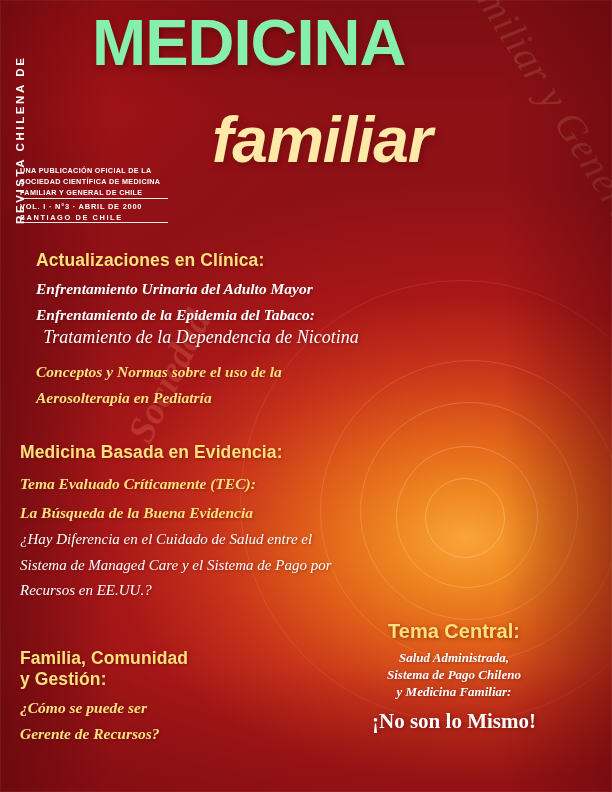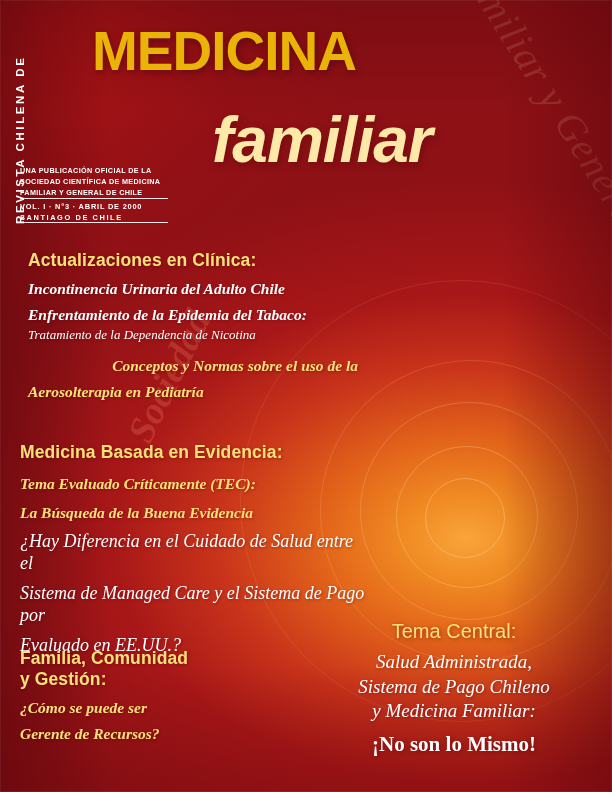--- a/index.html
+++ b/index.html
@@ -113,26 +113,25 @@
     margin-left: 0;
     margin-top: 202px;
   }
 
   .medicina {
     position: absolute;
     left: 92px;
     top: 12px;
     font-family: "Liberation Sans", sans-serif;
     font-weight: bold;
-    font-size: 55px;
+    font-size: 65px;
     line-height: 0.95;
     letter-spacing: -1px;
-    color: #eab308;
+    color: #86efac;
     text-shadow: 2px 3px 6px rgba(80,5,10,0.55);
-    margin-top: 13px;
   }
 
   .familiar {
     position: absolute;
     left: 212px;
     top: 108px;
     font-family: "Liberation Sans", sans-serif;
     font-style: italic;
     font-weight: bold;
     font-size: 64px;
@@ -197,58 +196,59 @@
     font-family: "Liberation Serif", serif;
     font-style: italic;
     font-weight: bold;
     font-size: 15.5px;
     line-height: 1.22;
     color: #ffffff;
     margin-bottom: 7px;
     text-shadow: 1px 1px 3px rgba(80,8,10,0.45);
   }
   .item.sub {
-    font-size: 13px;
+    font-size: 18px;
     font-weight: normal;
     margin-top: -5px;
+    text-align: center;
   }
   .item.gold {
     color: #ffe07a;
   }
   .item.small {
-    font-size: 18px;
+    font-size: 15px;
     line-height: 1.25;
     font-weight: normal;
   }
 
-  #sec-actualizaciones { left: 28px; top: 250px; width: 330px; }
+  #sec-actualizaciones { left: 36px; top: 250px; width: 330px; }
   #sec-evidencia { left: 20px; top: 434px; width: 345px; margin-top: 8px; }
   #sec-familia { left: 20px; top: 648px; width: 260px; }
 
   
   #tema-central {
     position: absolute;
     left: 308px;
     top: 620px;
     width: 292px;
     text-align: center;
   }
   .tc-head {
     font-family: "Liberation Sans", sans-serif;
-    font-weight: normal;
+    font-weight: bold;
     font-size: 20px;
     color: #ffe07a;
     margin-bottom: 7px;
     text-shadow: 1px 1px 4px rgba(90,10,10,0.55);
   }
   .tc-line {
     font-family: "Liberation Serif", serif;
     font-style: italic;
-    font-weight: normal;
-    font-size: 19px;
+    font-weight: bold;
+    font-size: 13px;
     line-height: 1.3;
     color: #ffffff;
     text-shadow: 1px 1px 3px rgba(80,8,10,0.45);
   }
   .tc-final {
     font-family: "Liberation Serif", serif;
     font-weight: bold;
     font-size: 21px;
     color: #ffffff;
     margin-top: 8px;
@@ -291,34 +291,34 @@
   <div class="pub-info">UNA PUBLICACIÓN OFICIAL DE LA SOCIEDAD CIENTÍFICA DE MEDICINA FAMILIAR Y GENERAL DE CHILE</div>
   <div class="rule top"></div>
   <div class="issue-line">
     <div>VOL. I · N°3 · ABRIL DE 2000</div>
     <div class="city">SANTIAGO DE CHILE</div>
   </div>
   <div class="rule bottom"></div>
 
   <div class="section" id="sec-actualizaciones">
     <div class="sec-head">Actualizaciones en Clínica:</div>
-    <div class="item">Incontinencia Urinaria del Adulto Chile</div>
+    <div class="item">Enfrentamiento Urinaria del Adulto Mayor</div>
     <div class="item">Enfrentamiento de la Epidemia del Tabaco:</div>
     <div class="item sub">Tratamiento de la Dependencia de Nicotina</div>
-    <div class="item gold" style="margin-top:14px;text-align:right;">Conceptos y Normas sobre el uso de la</div>
+    <div class="item gold" style="margin-top:14px;">Conceptos y Normas sobre el uso de la</div>
     <div class="item gold">Aerosolterapia en Pediatría</div>
   </div>
 
   <div class="section" id="sec-evidencia">
     <div class="sec-head">Medicina Basada en Evidencia:</div>
     <div class="item gold" style="margin-top:12px;">Tema Evaluado Críticamente (TEC):</div>
     <div class="item gold" style="margin-top:10px;">La Búsqueda de la Buena Evidencia</div>
     <div class="item small" style="margin-top:6px;">¿Hay Diferencia en el Cuidado de Salud entre el</div>
     <div class="item small">Sistema de Managed Care y el Sistema de Pago por</div>
-    <div class="item small">Evaluado en EE.UU.?</div>
+    <div class="item small">Recursos en EE.UU.?</div>
   </div>
 
   <div class="section" id="sec-familia">
     <div class="sec-head" style="margin-bottom:0;">Familia, Comunidad</div>
     <div class="sec-head">y Gestión:</div>
     <div class="item gold" style="margin-top:7px;">¿Cómo se puede ser</div>
     <div class="item gold">Gerente de Recursos?</div>
   </div>
 
   <div id="tema-central">

